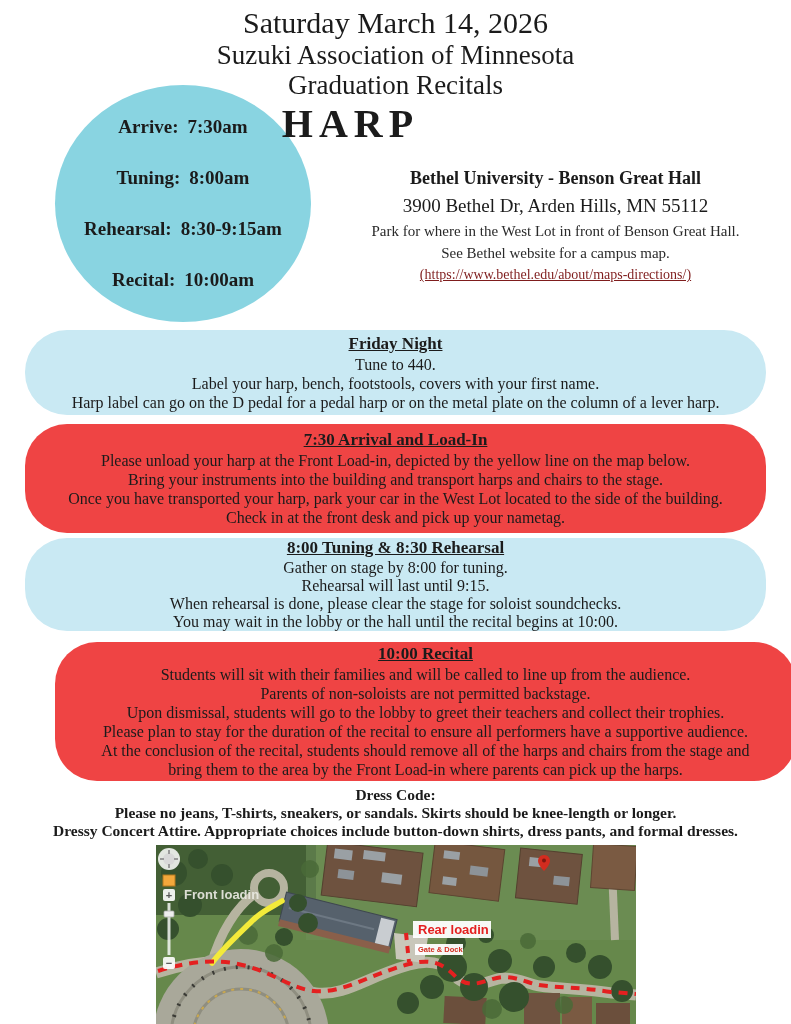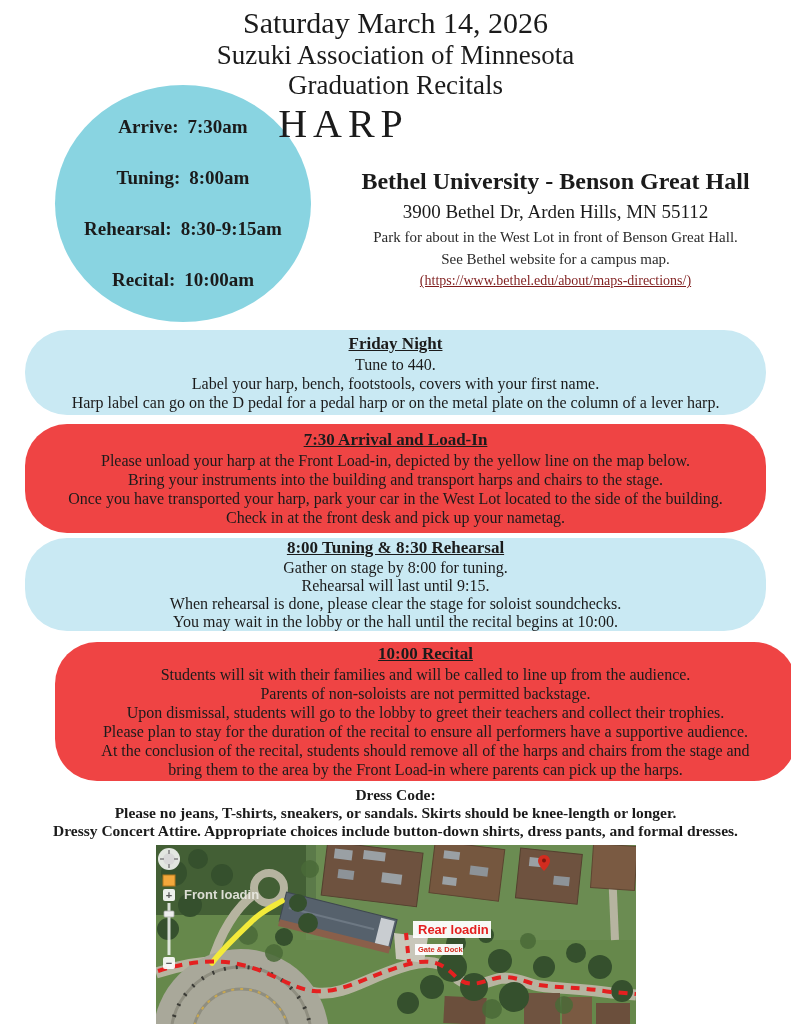--- a/index.html
+++ b/index.html
@@ -20,24 +20,24 @@
     background:#89d4e1; border-radius:50%;
     display:flex; flex-direction:column; justify-content:space-around;
     padding:16px 0; box-sizing:border-box; text-align:center;
   }
   .sched-line { font-weight:bold; font-size:19px; white-space:nowrap; }
   .sched-line .lab { margin-right:9px; }
 
   
   .instrument {
     position:absolute; top:100px; left:0; width:687px; text-align:center;
-    font-size:40px; font-weight:normal; letter-spacing:6px;
+    font-size:40px; font-weight:bold; letter-spacing:6px;padding-left:7px;
   }
   .venue { position:absolute; top:168px; left:320px; width:471px; text-align:center; }
-  .venue .vname { font-size:24px; font-weight:bold; margin-bottom:6px; }
+  .venue .vname { font-size:18px; font-weight:bold; margin-bottom:6px; }
   .venue .vaddr { font-size:19px; margin-bottom:6px; }
   .venue .vnote { font-size:15px; color:#2a2a2a; margin-bottom:5px; }
   .venue .vlink { font-size:14px; color:#7f1d1d; text-decoration:underline; cursor:pointer; }
 
   
   .box {
     position:absolute; left:25px; width:741px; border-radius:42px;
     display:flex; flex-direction:column; justify-content:center;
     text-align:center; box-sizing:border-box; padding:4px 12px;
   }
@@ -83,21 +83,21 @@
     <div class="sched-line">
       <span class="lab">Recital:</span><span>10:00am</span>
     </div>
   </div>
 
   <div class="instrument">HARP</div>
 
   <div class="venue">
     <div class="vname">Bethel University - Benson Great Hall</div>
     <div class="vaddr">3900 Bethel Dr, Arden Hills, MN 55112</div>
-    <div class="vnote">Park for about in the West Lot in front of Benson Great Hall.</div>
+    <div class="vnote">Park for where in the West Lot in front of Benson Great Hall.</div>
     <div class="vnote">See Bethel website for a campus map.</div>
     <div class="vlink">(https://www.bethel.edu/about/maps-directions/)</div>
   </div>
 
   <div class="box light" id="box-friday">
     <div class="box-heading">Friday Night</div>
     <div class="box-line">Tune to 440.</div>
     <div class="box-line">Label your harp, bench, footstools, covers with your first name.</div>
     <div class="box-line">Harp label can go on the D pedal for a pedal harp or on the metal plate on the column of a lever harp.</div>
   </div>

